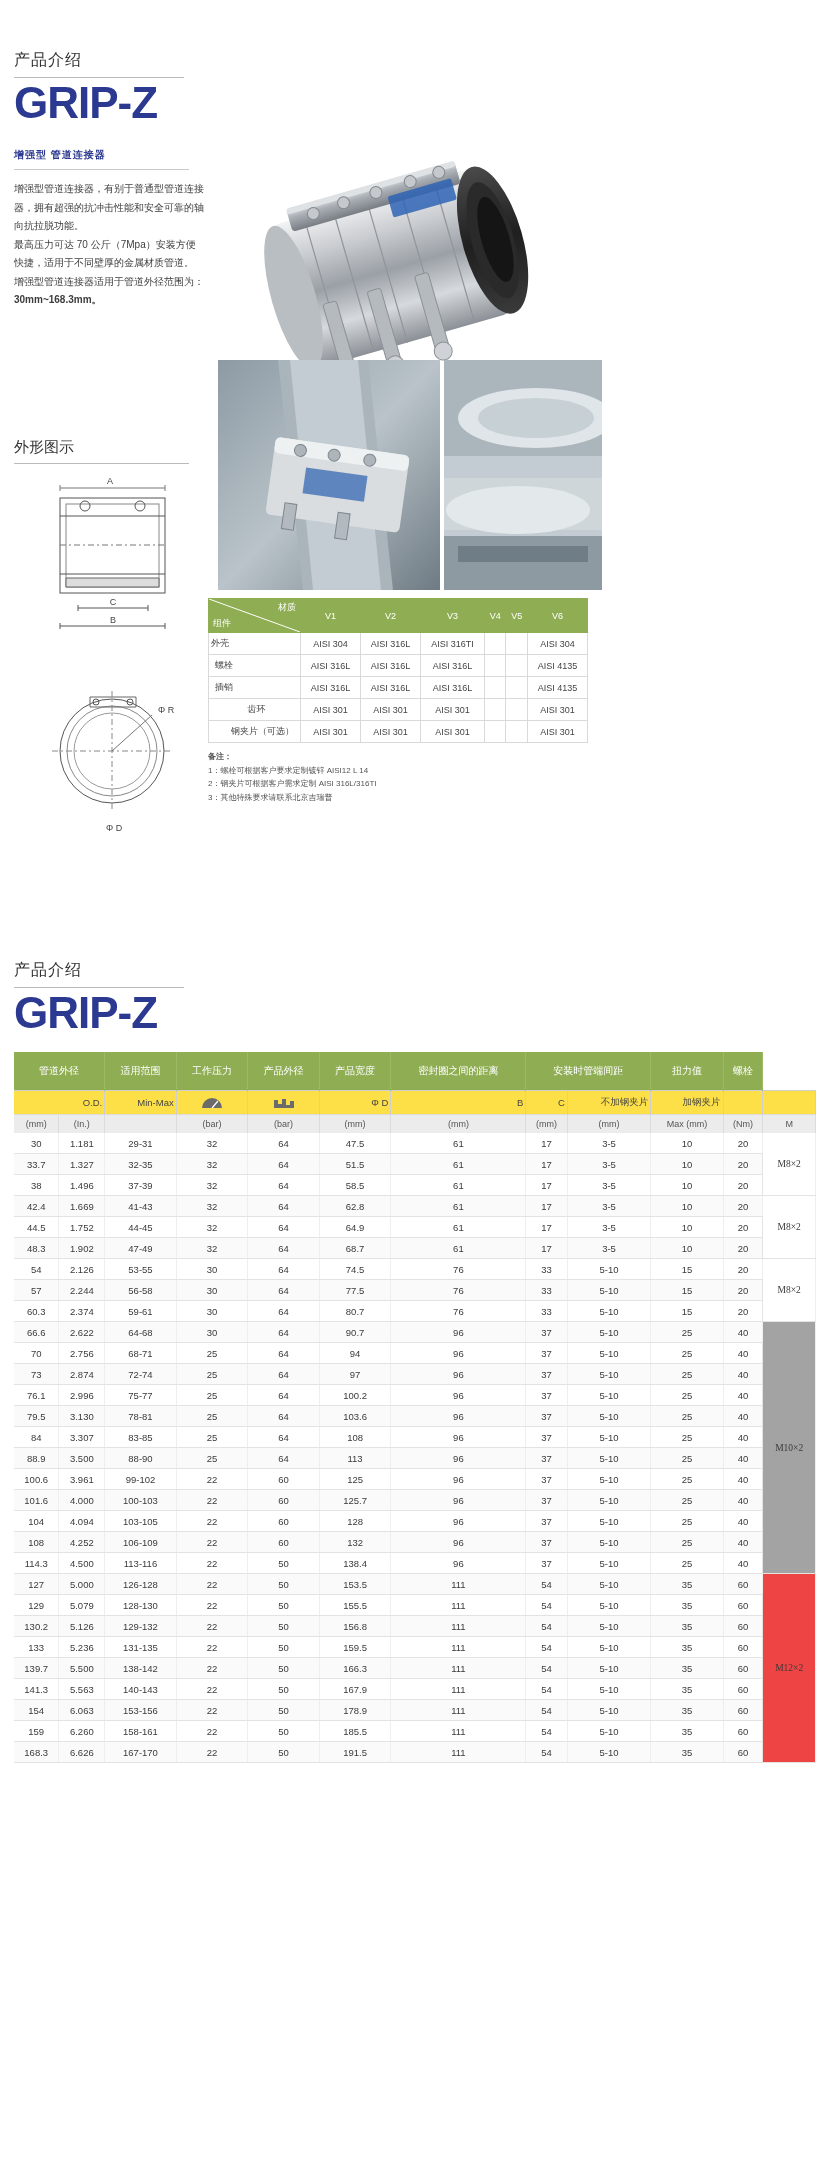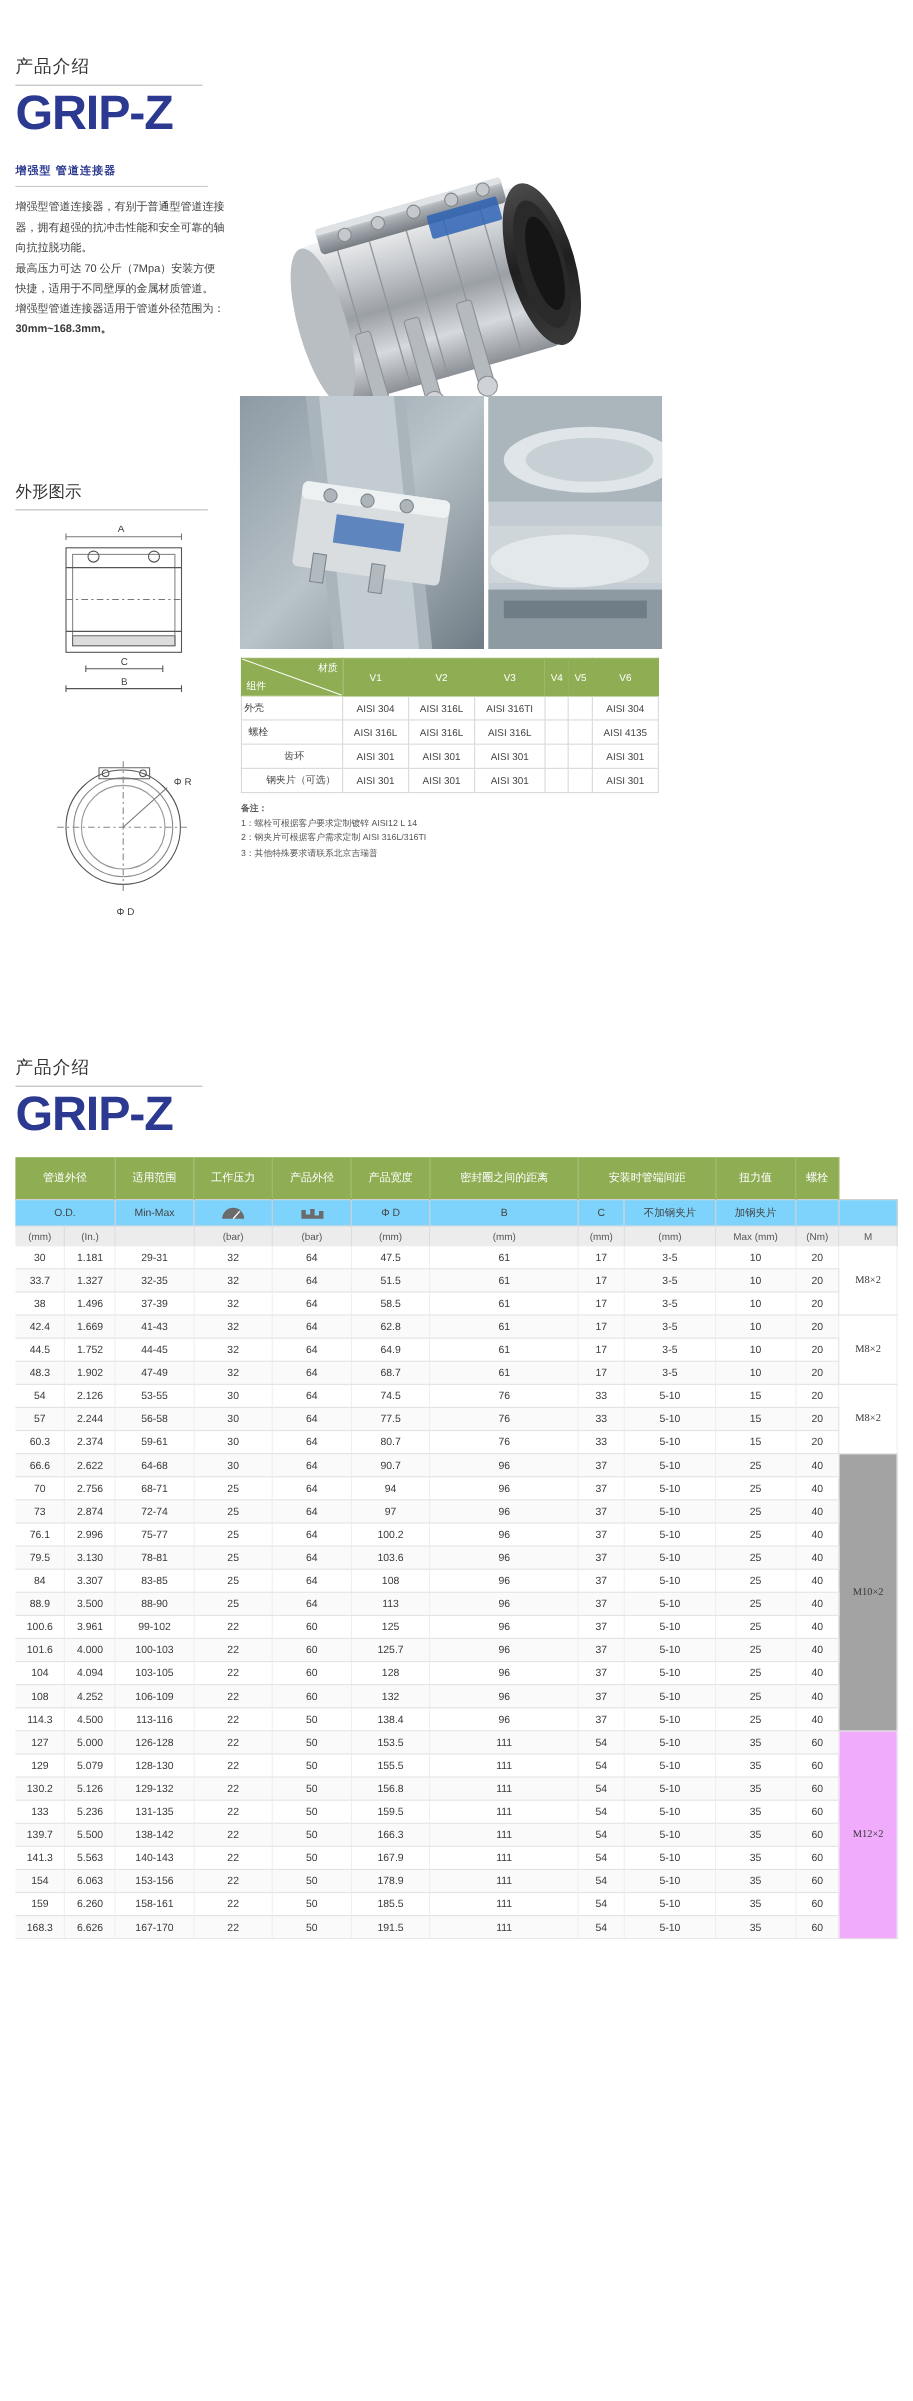--- a/index.html
+++ b/index.html
@@ -32,21 +32,21 @@
   }
 
   
   .shape-head { padding: 0 0 0 14px; }
   .shape-head .t { font-size: 15px; color: #333; }
   .shape-head .hr { width: 175px; height: 1px; background: #bbb; margin: 6px 0 0 0; }
 
   .drawings { position: absolute; left: 30px; top: 0; width: 170px; }
 
   
-  .mat-table { position: absolute; left: 219px; top: 0; width: 380px; font-size: 9px; }
+  .mat-table { position: absolute; left: 208px; top: 0; width: 380px; font-size: 9px; }
   .mat-table table { border-collapse: collapse; width: 380px; }
   .mat-table th, .mat-table td { border: 1px solid #d9d9d9; text-align: center; padding: 4px 2px; color:#444; }
   .mat-table thead th { background: #8fae54; color: #fff; font-weight: normal; border-color:#8fae54; }
   .mat-table td.first { text-align: center; }
   .mat-note { font-size: 8px; color: #555; line-height: 1.7; margin-top: 7px; }
   .mat-note .nt { font-weight: bold; }
 
   
   .diag {
     position: relative; background: #8fae54; width: 92px; height: 34px; padding:0;
@@ -57,22 +57,22 @@
 
   
   .spec { width: 802px; margin: 0 14px; }
   .spec table { border-collapse: collapse; width: 802px; font-size: 9.5px; }
   .spec th, .spec td { text-align: center; }
   .spec thead tr.h1 th {
     background: #8fae54; color: #fff; font-weight: normal; font-size: 10px;
     padding: 12px 2px; border-right: 1px solid #9cba66;
   }
   .spec thead tr.h2 th {
-    background: #7dd3fc; color:#444; font-weight: normal; padding: 5px 2px;
-    border-right: 1px solid #cfcfcf; border-top: 1px solid #cfcfcf; font-size: 9.5px;
+    background: #fde047; color:#444; font-weight: normal; padding: 5px 2px;
+    border-right: 1px solid #cfcfcf; border-top: 1px solid #cfcfcf; font-size: 9.5px; text-align: right;
   }
   .spec thead tr.h3 th {
     background: #ececec; color:#555; font-weight: normal; padding: 4px 2px;
     border-right: 1px solid #dcdcdc; border-top: 1px solid #dcdcdc; font-size: 9px;
   }
   .spec tbody td {
     padding: 4.5px 2px; border-bottom: 1px solid #e3e3e3; border-right: 1px solid #efefef; color:#3a3a3a;
   }
   .spec tbody tr:nth-child(even) td { background: #fafafa; }
   .spec tbody td.bolt { border-left: 1px solid #e3e3e3; font-family: Liberation Serif, serif; }
@@ -280,20 +280,29 @@
               <td class="first" style="text-align: left; padding-left: 2px;">外壳</td>
               <td>AISI 304</td>
               <td>AISI 316L</td>
               <td>AISI 316TI</td>
               <td></td>
               <td></td>
               <td>AISI 304</td>
             </tr>
             <tr>
               <td class="first" style="text-align: left; padding-left: 6px;">螺栓</td>
+              <td>AISI 316L</td>
+              <td>AISI 316L</td>
+              <td>AISI 316L</td>
+              <td></td>
+              <td></td>
+              <td>AISI 4135</td>
+            </tr>
+            <tr>
+              <td class="first" style="text-align: left; padding-left: 6px;">插销</td>
               <td>AISI 316L</td>
               <td>AISI 316L</td>
               <td>AISI 316L</td>
               <td></td>
               <td></td>
               <td>AISI 4135</td>
             </tr>
             <tr>
               <td class="first" style="text-align: center; padding-left: 6px;">齿环</td>
               <td>AISI 301</td>
@@ -663,21 +672,21 @@
             <td>5.000</td>
             <td>126-128</td>
             <td>22</td>
             <td>50</td>
             <td>153.5</td>
             <td>111</td>
             <td>54</td>
             <td>5-10</td>
             <td>35</td>
             <td>60</td>
-            <td class="bolt" rowspan="9" style="background: #f0abfc;">M12×2</td>
+            <td class="bolt" rowspan="9" style="background: #ef4444;">M12×2</td>
           </tr>
           <tr>
             <td>129</td>
             <td>5.079</td>
             <td>128-130</td>
             <td>22</td>
             <td>50</td>
             <td>155.5</td>
             <td>111</td>
             <td>54</td>

